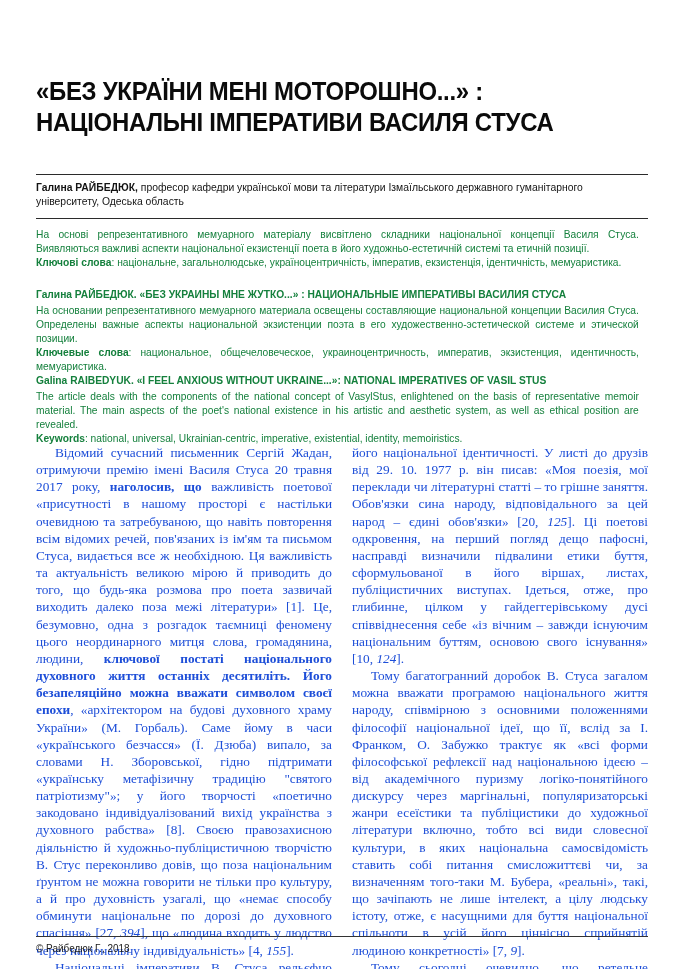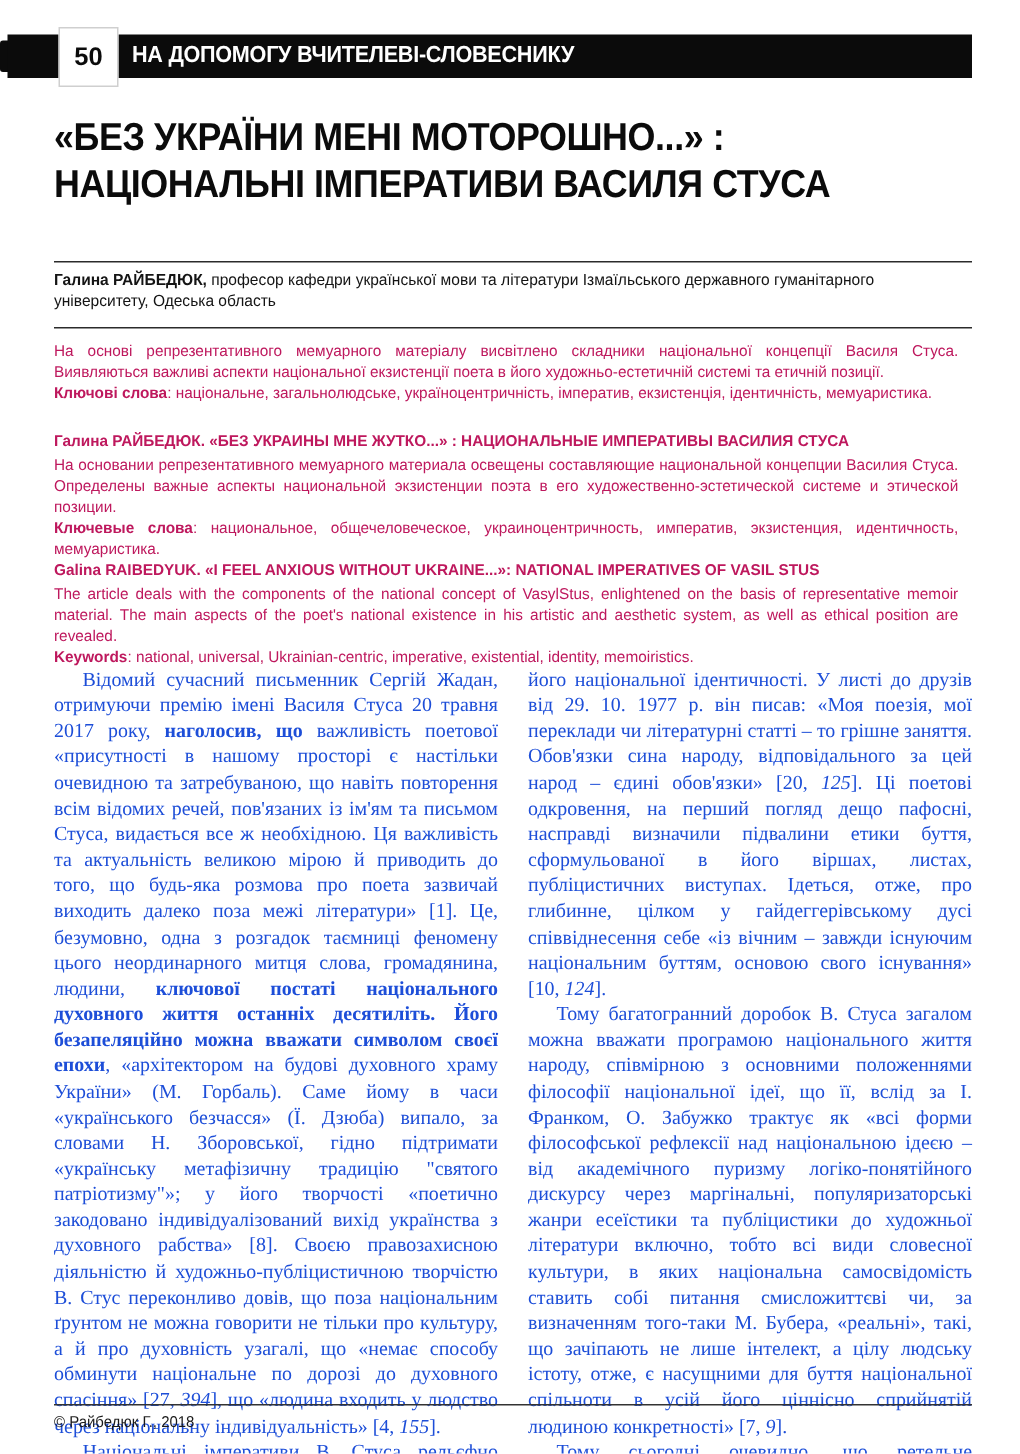--- a/index.html
+++ b/index.html
@@ -124,21 +124,21 @@
     transform-origin: left top;
   }
   .author-line b { font-weight: bold; }
 
   
   .abstract {
     position: absolute;
     left: 36px;
     width: 612px;
     font-family: "Liberation Sans", "DejaVu Sans", sans-serif;
-    color: #be185d;
+    color: #15803d;
   }
   .abstract .ab-body {
     font-size: 10.4px;
     line-height: 14.2px;
     text-align: justify;
     transform: scaleX(0.985);
     transform-origin: left top;
   }
   .abstract .ab-head {
     font-size: 10.4px;
@@ -202,28 +202,20 @@
     color: #1a1a1a;
     transform: scaleX(0.95);
     transform-origin: left top;
   }
 </style>
 </head>
 <body>
 
 <div class="page">
 
-  <div class="header">
-    <div class="header-nub"></div>
-    <div class="header-bar"></div>
-    <div class="page-number-box">
-      <span class="page-number">50</span>
-    </div>
-    <div class="header-title">НА ДОПОМОГУ ВЧИТЕЛЕВІ-СЛОВЕСНИКУ</div>
-  </div>
 
   <div class="article-title">
     <span class="tline">«БЕЗ УКРАЇНИ МЕНІ МОТОРОШНО...» :</span>
     <span class="tline">НАЦІОНАЛЬНІ ІМПЕРАТИВИ ВАСИЛЯ СТУСА</span>
   </div>
 
   <div class="rule rule-top"></div>
   <div class="author-line">
     <b>Галина РАЙБЕДЮК,</b><span> професор кафедри української мови та літератури Ізмаїльського державного гуманітарного університету, Одеська область</span>
   </div>

